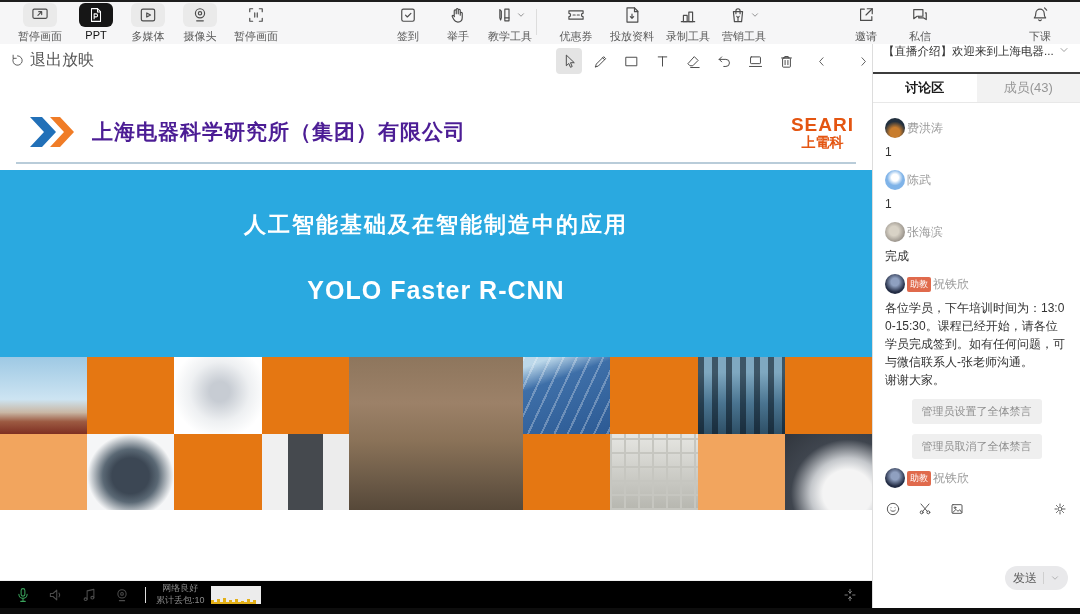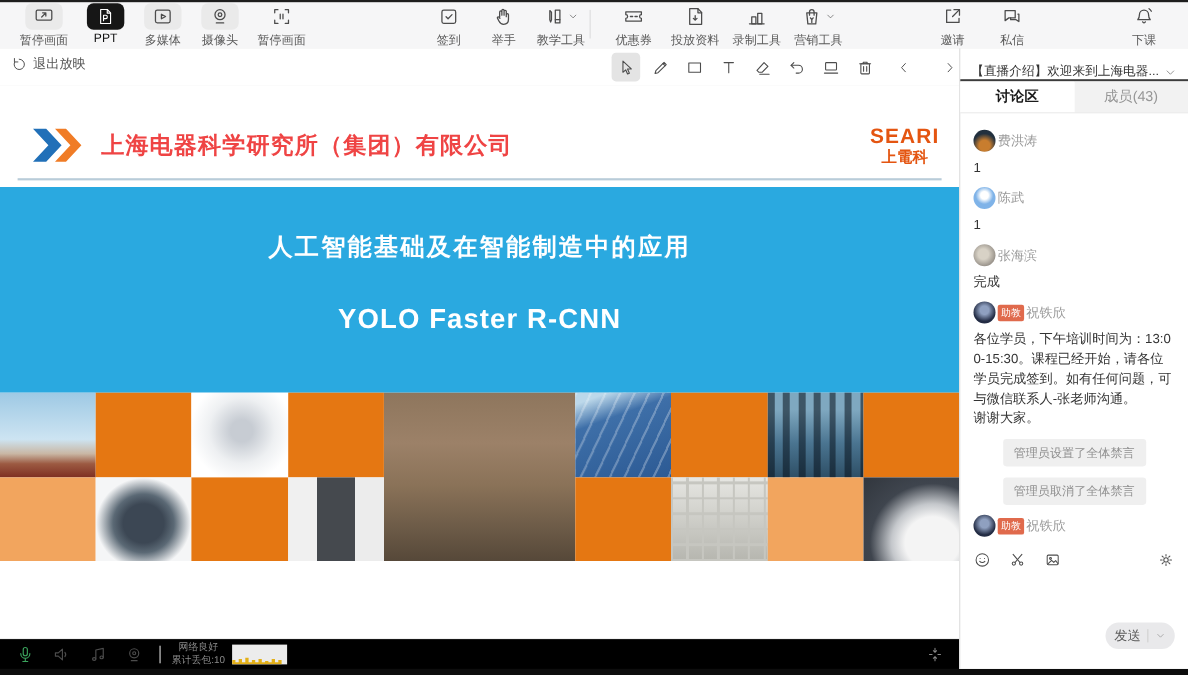--- a/index.html
+++ b/index.html
@@ -18,30 +18,30 @@
   .tb-item .chip{width:34px;height:24px;border-radius:6px;background:#eaeaea;display:flex;align-items:center;justify-content:center;}
   .tb-item .chip.dark{background:#161616;}
   .tb-item .bare{height:24px;display:flex;align-items:center;justify-content:center;}
   .tb-item .lbl{font-size:11px;color:#5a5a5a;margin-top:2px;white-space:nowrap;}
   .tb-item .lbl.on{color:#111;}
   .tb-sep{position:absolute;top:9px;left:536px;width:1px;height:26px;background:#ddd;}
   .dd{margin-left:2px;}
 
   
   .sec-bar{position:absolute;top:44px;left:0;width:872px;height:34px;background:#fff;border-bottom:1px solid #ececec;}
-  .exit-btn{position:absolute;left:10px;top:6px;display:flex;align-items:center;gap:5px;font-size:12px;color:#555;cursor:pointer;}
+  .exit-btn{position:absolute;left:10px;top:6px;display:flex;align-items:center;gap:5px;font-size:16px;color:#555;cursor:pointer;}
   .draw-tools{position:absolute;left:556px;top:4px;display:flex;gap:5px;}
   .tool{width:26px;height:26px;border-radius:4px;display:flex;align-items:center;justify-content:center;cursor:pointer;}
   .tool.sel{background:#e4e4e4;}
   .page-nav{position:absolute;left:808px;top:4px;display:flex;gap:16px;}
 
   
   .slide{position:absolute;top:78px;left:0;width:872px;height:502px;background:#fff;overflow:hidden;}
   .slide-header{position:absolute;top:30px;left:30px;right:18px;height:48px;display:flex;align-items:center;}
-  .company{margin-left:12px;font-size:21px;font-weight:bold;color:#ef4444;letter-spacing:1px;}
+  .company{margin-left:12px;font-size:21px;font-weight:bold;color:#4c1d95;letter-spacing:1px;}
   .seari{margin-left:auto;text-align:center;color:#e45511;line-height:1;}
   .seari .l1{font-size:19px;font-weight:bold;letter-spacing:1px;}
   .seari .l2{font-size:14px;font-weight:bold;margin-top:1px;}
   .head-rule{position:absolute;top:84px;left:16px;right:16px;height:2px;background:#b9ccd9;}
 
   .banner{position:absolute;top:92px;left:0;width:872px;height:187px;background:#2aa9e0;
           display:flex;flex-direction:column;align-items:center;color:#fff;}
   .banner .t1{margin-top:40px;font-size:22px;font-weight:bold;letter-spacing:2px;}
   .banner .t2{margin-top:36px;font-size:25px;font-weight:bold;letter-spacing:1px;}
 
@@ -79,21 +79,21 @@
   .net-text{margin-left:10px;font-size:9px;color:#8a8a8a;line-height:1.3;text-align:center;}
   .net-chart{margin-left:6px;width:50px;height:18px;background:#ececec;position:relative;overflow:hidden;}
   .net-chart svg{position:absolute;bottom:0;left:0;}
   .collapse-btn{margin-left:auto;margin-right:14px;cursor:pointer;}
 
   .bottom-strip{position:absolute;left:0;top:608px;width:1080px;height:6px;background:#0d0d0d;}
 
   
   .chat{position:absolute;top:44px;left:872px;width:208px;height:564px;background:#fff;
         border-left:1px solid #ddd;display:flex;flex-direction:column;box-sizing:border-box;}
-  .chat-header{height:28px;flex:none;display:flex;align-items:flex-end;padding:0 10px;
+  .chat-header{height:28px;flex:none;display:flex;align-items:flex-start;padding:0 10px;
                border-bottom:2px solid #3c3c3c;cursor:pointer;}
   .chat-header .ht{font-size:11.5px;color:#333;white-space:nowrap;overflow:hidden;text-overflow:ellipsis;flex:1;}
   .chat-tabs{height:28px;flex:none;display:flex;border-bottom:1px solid #e8e8e8;}
   .chat-tab{flex:1;display:flex;align-items:center;justify-content:center;font-size:13px;cursor:pointer;}
   .chat-tab.on{background:#fff;color:#1b1b1b;font-weight:bold;}
   .chat-tab.off{background:#f2f2f2;color:#969696;}
   .feed{flex:1;padding:6px 12px 0;overflow:hidden;font-size:12px;}
   .msg-head{display:flex;align-items:center;gap:2px;margin-top:9px;}
   .avatar{width:20px;height:20px;border-radius:50%;flex:none;}
   .av1{background:radial-gradient(circle at 50% 72%,#c87d2e 0 28%,#22303e 62%);}

